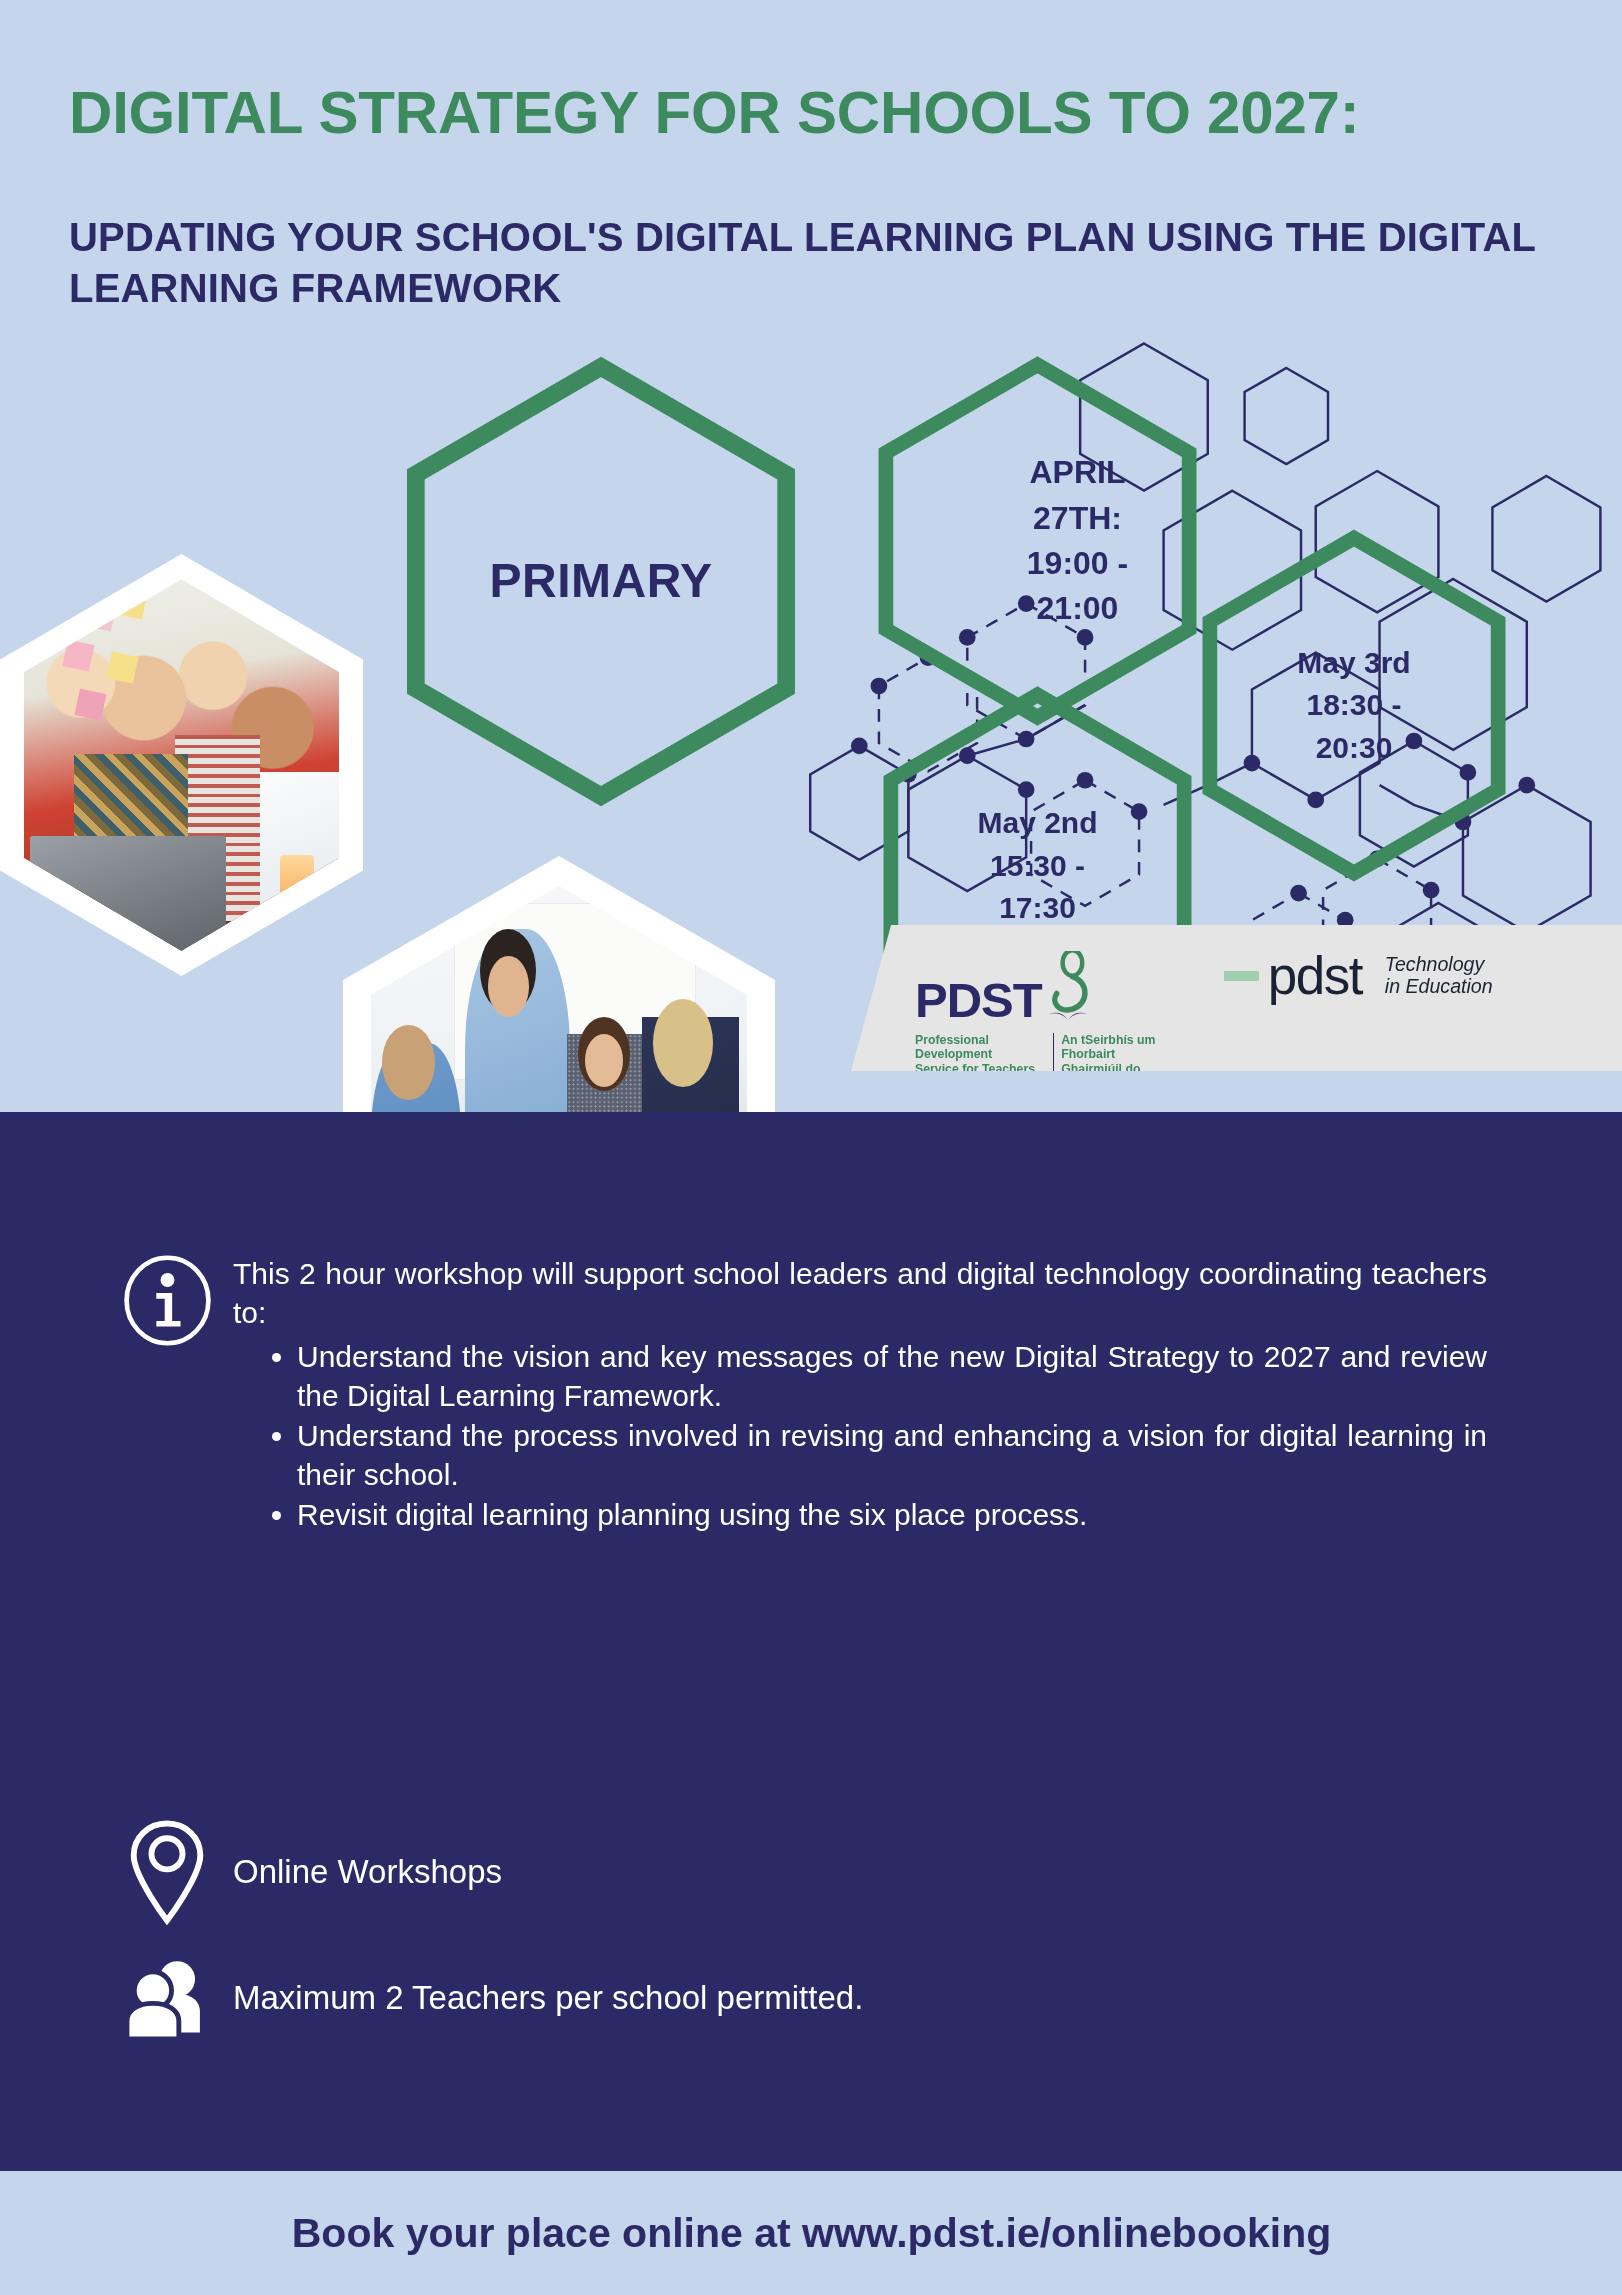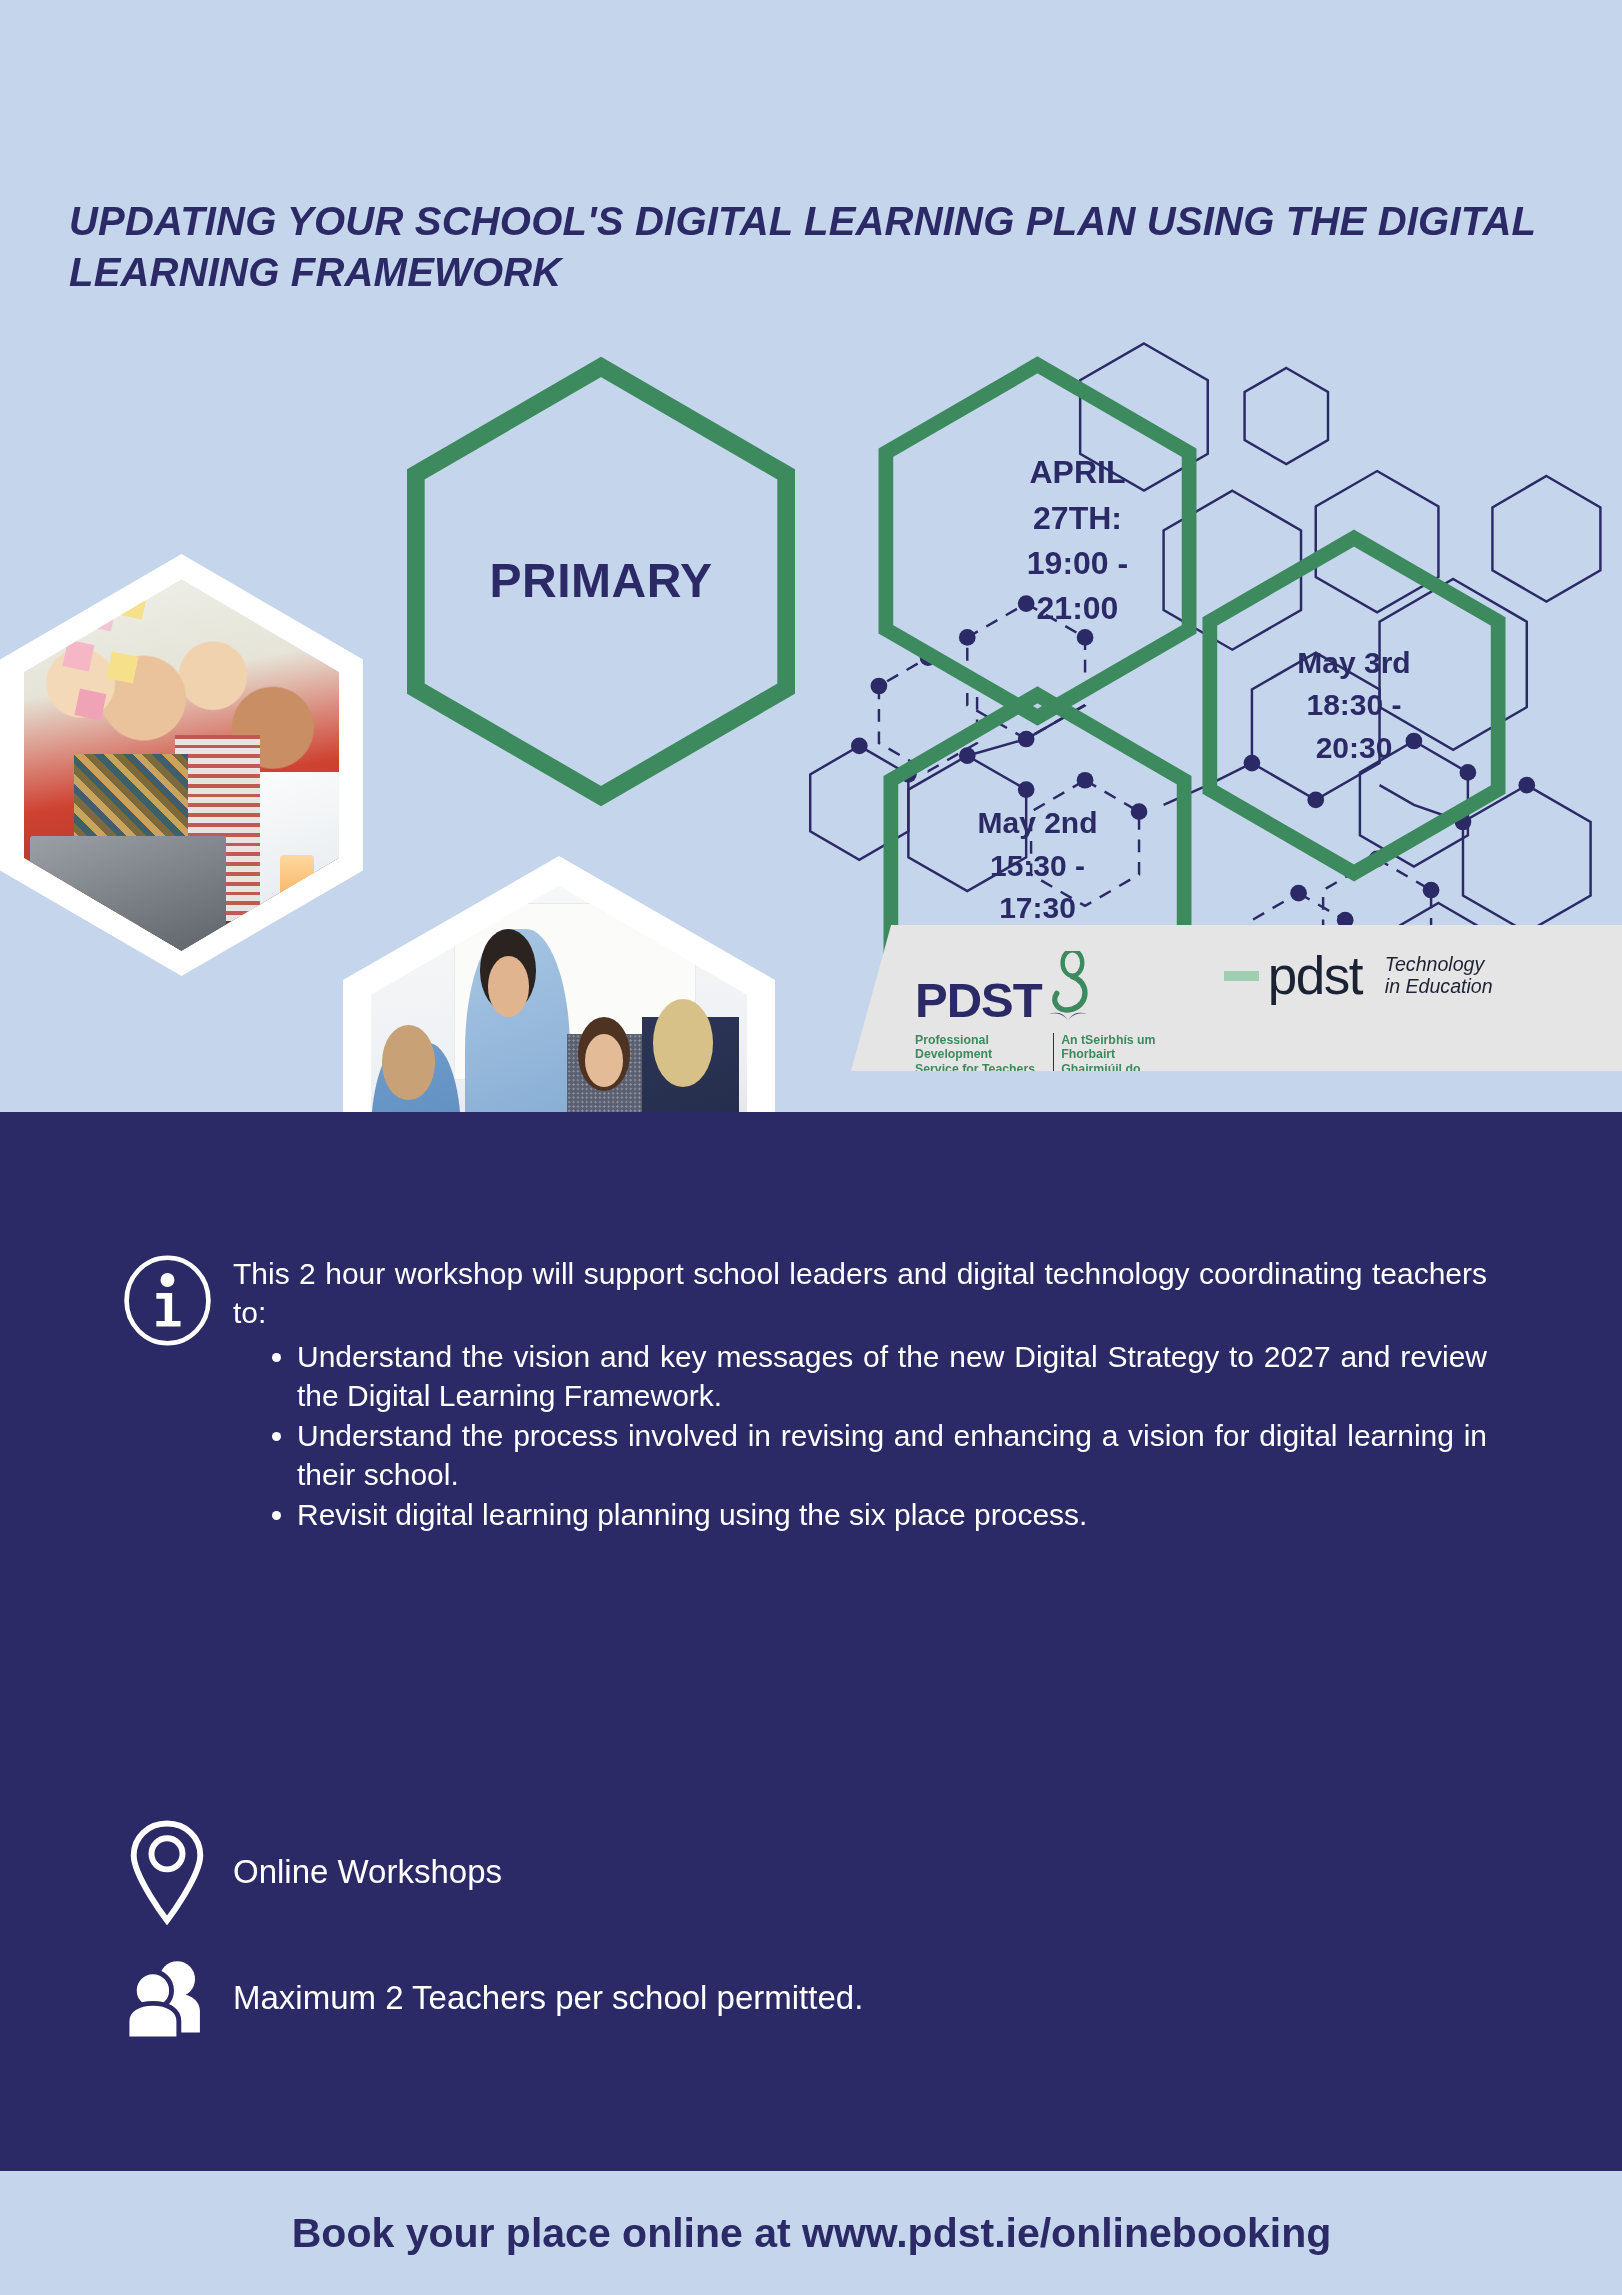--- a/index.html
+++ b/index.html
@@ -21,24 +21,23 @@
   
   .deco-net{position:absolute;left:712px;top:314px;width:913px;height:800px;pointer-events:none;}
 
   
   .title-main{
     position:absolute;left:69px;top:81px;width:1492px;
     color:#3d8a5e;font-size:60px;font-weight:bold;letter-spacing:-0.2px;
     line-height:1.06;
   }
   .title-sub{
-    position:absolute;left:69px;top:196px;width:1531px;
+    position:absolute;left:69px;top:212px;width:1531px;
     color:#2b2a66;font-size:40px;font-weight:bold;letter-spacing:0.2px;
     line-height:1.28;
-    font-style:italic;
   }
 
   
   .hex{position:absolute;}
   .hex svg{display:block;overflow:visible;}
   .hex-label{
     position:absolute;left:0;top:0;width:100%;height:100%;
     display:flex;align-items:center;justify-content:center;
     text-align:center;color:#2b2a66;font-weight:bold;
     line-height:1.42;white-space:pre-line;
@@ -215,20 +214,21 @@
           <circle cx="1290" cy="1235" r="17"></circle>
         <circle cx="1530" cy="1035" r="17"></circle>
           <circle cx="1660" cy="960" r="17"></circle>
         <circle cx="1430" cy="870" r="17"></circle>
           <circle cx="1540" cy="934" r="17"></circle>
         <circle cx="1360" cy="1392" r="17"></circle>
           <circle cx="1480" cy="1456" r="17"></circle>
       </g>
     </svg>
 
+    <div class="title-main">DIGITAL STRATEGY FOR SCHOOLS TO 2027:</div>
     <div class="title-sub">UPDATING YOUR SCHOOL'S DIGITAL LEARNING PLAN USING THE DIGITAL LEARNING FRAMEWORK</div>
 
     <div class="hex" id="hex-primary">
       <svg viewBox="0 0 790 910" width="388" height="447">
         <polygon points="395,18 772,237 772,673 395,892 18,673 18,237" fill="none" stroke="#3d8a5e" stroke-width="36"></polygon>
       </svg>
       <div class="hex-label">PRIMARY</div>
     </div>
 
     <div class="hex" id="hex-april">

